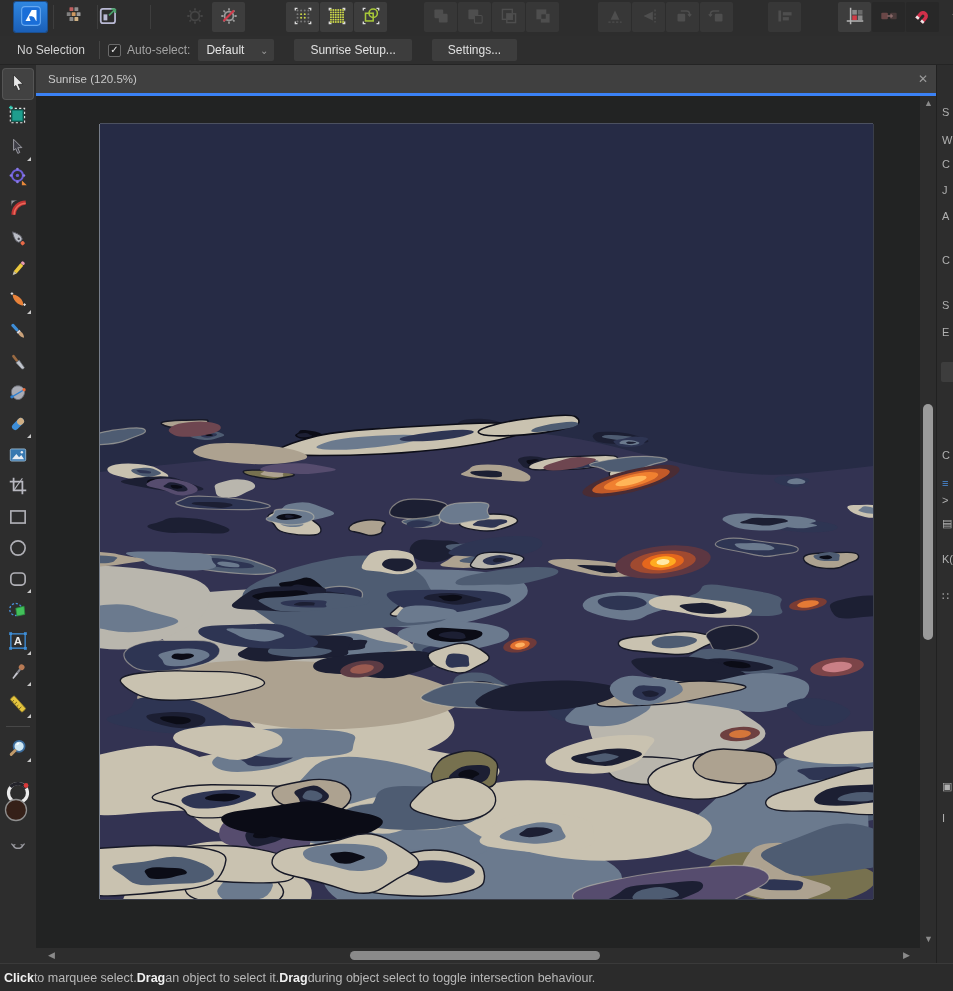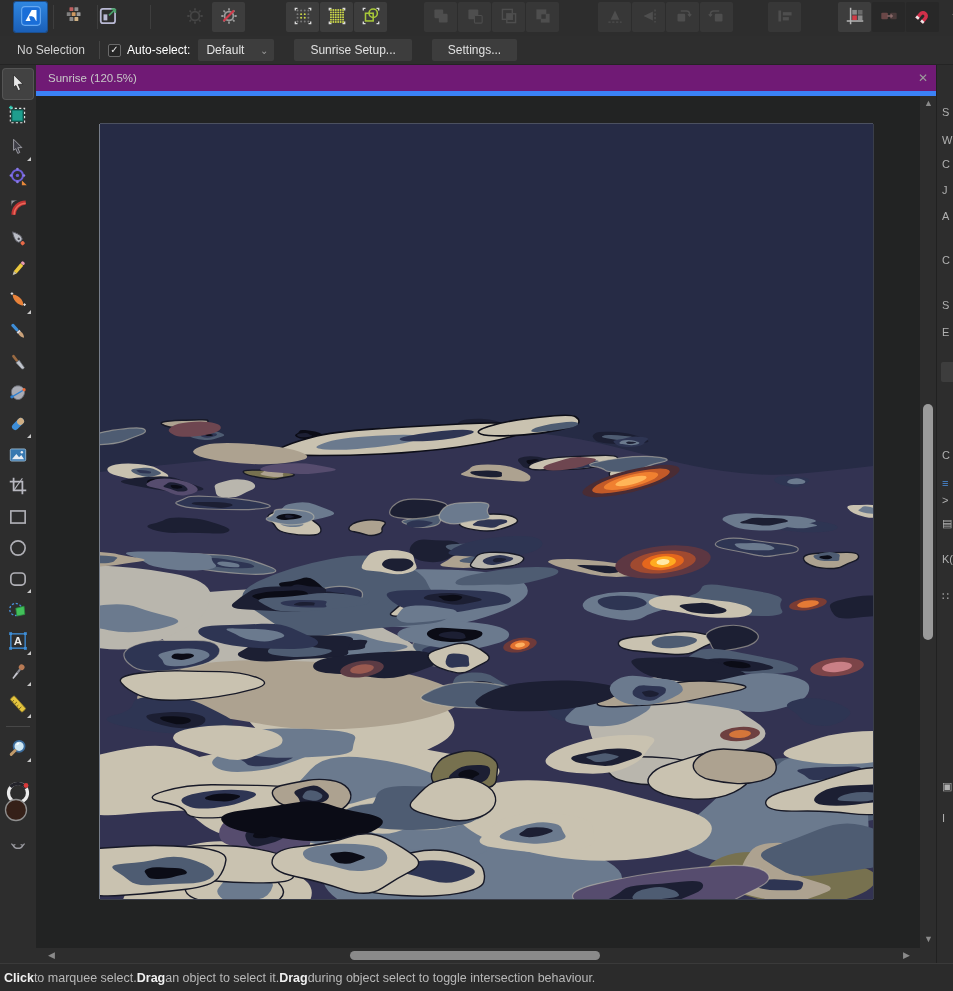--- a/index.html
+++ b/index.html
@@ -13,34 +13,34 @@
   .top-toolbar { position:absolute; left:0; top:0; width:953px; height:36px; background:#2d2d2d; }
   .tbtn { position:absolute; top:2px; width:33px; height:30px; display:flex; align-items:center; justify-content:center; border-radius:2px; }
   .tbtn.button { background:#3d3d3d; }
   .tbtn.disabled-button { background:#373737; }
   .tbtn.dark { background:#282828; }
   .tbtn.selected { background:linear-gradient(#2f86e0,#1a5fb8); box-shadow:0 0 0 1px #1b4f8f; }
   .tsep { position:absolute; top:5px; width:1px; height:24px; background:#3e3e3e; }
   
   .context-bar { position:absolute; left:0; top:36px; width:953px; height:29px; background:#2e2e2e; border-bottom:1px solid #242424; display:flex; align-items:center; }
   .context-bar .lbl { color:#d2d2d2; padding:0 6px 0 5px;margin-left:12px; }
-  .context-bar .dim { color:#ffffff; }
+  .context-bar .dim { color:#a3a3a3; }
   .vsep { width:1px; height:18px; background:#454545; margin:0 8px; }
   .checkbox { width:13px; height:13px; background:#262626; border:1px solid #6a6a6a; border-radius:2px; margin-right:6px; display:flex; align-items:center; justify-content:center; color:#e8e8e8; font-size:10px; line-height:10px; }
   .dropdown { height:22px; min-width:76px; background:#3d3d3d; border-radius:2px; margin-left:8px; display:flex; align-items:center; justify-content:space-between; padding:0 6px 0 8px; color:#e4e4e4; }
   .dropdown .chev { color:#9a9a9a; font-size:10px; margin-left:8px; }
   .cbtn { height:22px; background:#3d3d3d; border:none; border-radius:2px; color:#e0e0e0; font-family:inherit; font-size:12px; padding:0 16px; margin-left:20px; }
   
   .tool-strip { position:absolute; left:0; top:65px; width:36px; height:898px; background:#2d2d2d; }
   .tool { position:absolute; left:3px; width:30px; height:30px; display:flex; align-items:center; justify-content:center; border-radius:3px; }
   .tool.selected { background:#424242; box-shadow:0 0 0 1px #555; }
   .tool .fly { position:absolute; right:2px; bottom:2px; width:0; height:0; border-left:4px solid transparent; border-bottom:4px solid #c8c8c8; }
   .tool-div { position:absolute; left:6px; width:24px; height:1px; background:#474747; }
   
-  .tabbar { position:absolute; left:36px; top:65px; width:900px; height:31px; background:#701a75; border-bottom:5px solid #3b82f6; display:flex; align-items:center; }
+  .tabbar { position:absolute; left:36px; top:65px; width:900px; height:31px; background:#404040; border-bottom:3px solid #3b82f6; display:flex; align-items:center; }
   .tab-title { color:#c8c8c8; font-size:11.5px; padding-left:12px; }
   .tab-close { position:absolute; right:8px; color:#9c9c9c; font-size:12px; }
   
   .canvas-area { position:absolute; left:36px; top:96px; width:884px; height:852px; background:#222323; overflow:hidden; }
   .artboard { position:absolute; left:64px; top:28px; width:773px; height:775px; box-shadow:-1px 0 0 #767d8a, 0 -1px 0 #4c5160, 1px 0 0 #3a3e4a, 0 1px 0 #3a3e4a; }
   .artboard svg { display:block; width:773px; height:775px; }
   
   .vscroll { position:absolute; left:920px; top:96px; width:16px; height:852px; background:#2d2d2d; }
   .vthumb { position:absolute; left:3px; width:10px; border-radius:5px; background:#9a9a9a; }
   .hscroll { position:absolute; left:36px; top:948px; width:884px; height:15px; background:#2d2d2d; }

